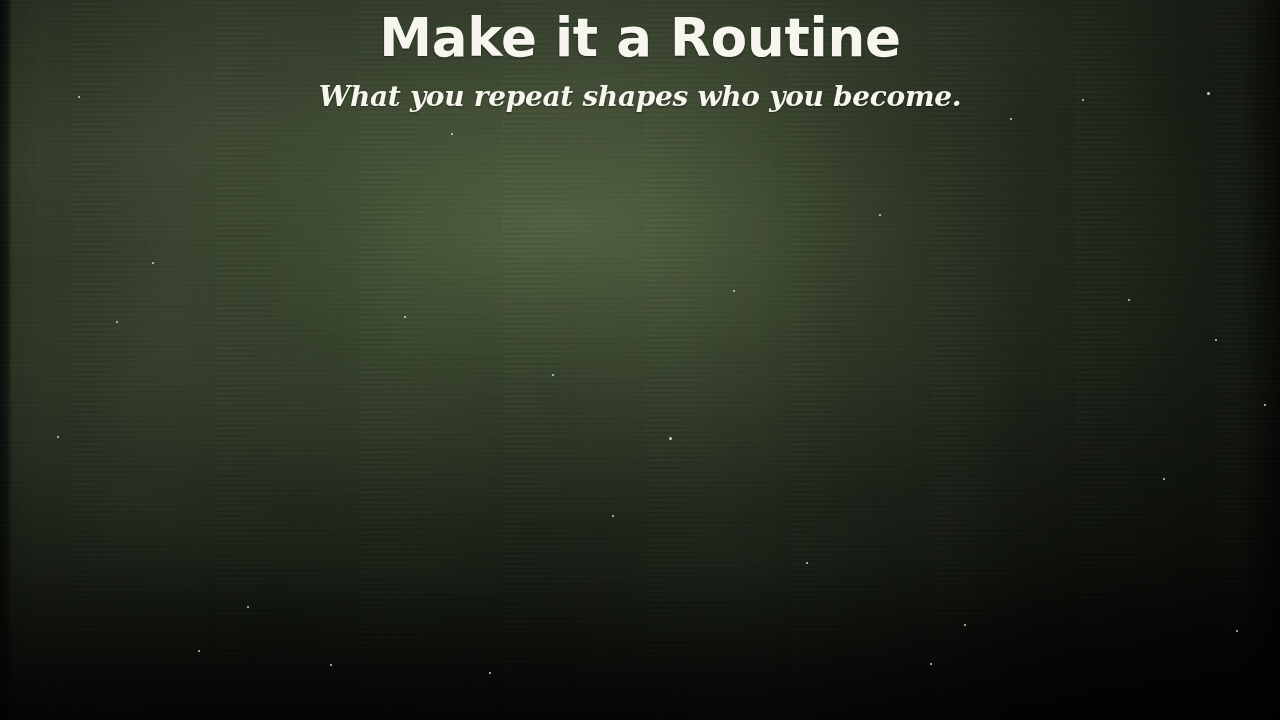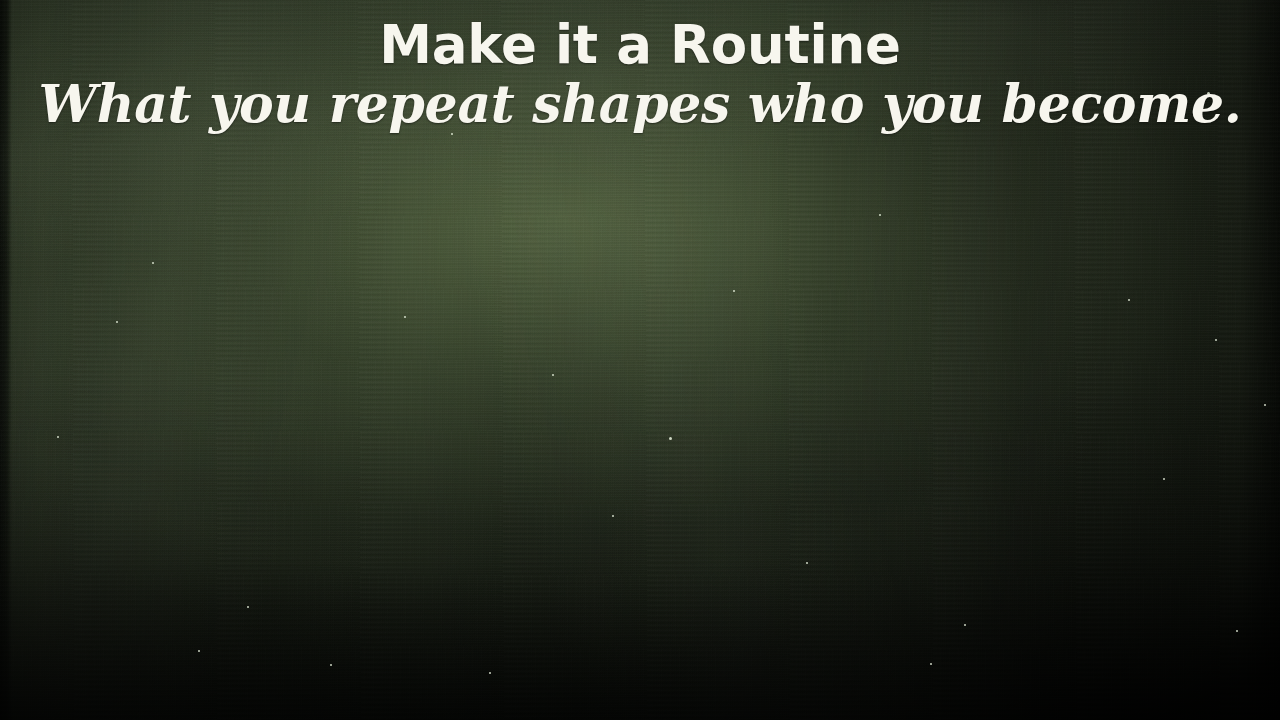--- a/index.html
+++ b/index.html
@@ -100,40 +100,40 @@
     border-radius: 50%;
     background: rgba(235,245,225,0.85);
   }
 
   
   .text-stack {
     position: absolute;
     left: 0; right: 0;
     top: 0;
     text-align: center;
-    padding-top: 13px;
+    padding-top: 6px;
   }
   .slide-title {
     margin: 0;
     color: #f7f6ee;
     font-family: "DejaVu Sans", sans-serif;
     font-weight: 700;
     font-size: 53px;
     line-height: 64px;
     letter-spacing: -0.2px;
     text-shadow: 0 1px 2px rgba(0,0,0,0.45);
     white-space: nowrap;
   }
   .slide-subtitle {
     margin: 2px 0 0 0;
     color: #f7f6ee;
     font-family: "DejaVu Serif", serif;
     font-style: italic;
     font-weight: 700;
-    font-size: 52px;
+    font-size: 28px;
     line-height: 50px;
     letter-spacing: -0.3px;
     text-shadow: 0 1px 2px rgba(0,0,0,0.45);
     white-space: nowrap;
   }
 </style>
 </head>
 <body>
 
 <div id="slide">

